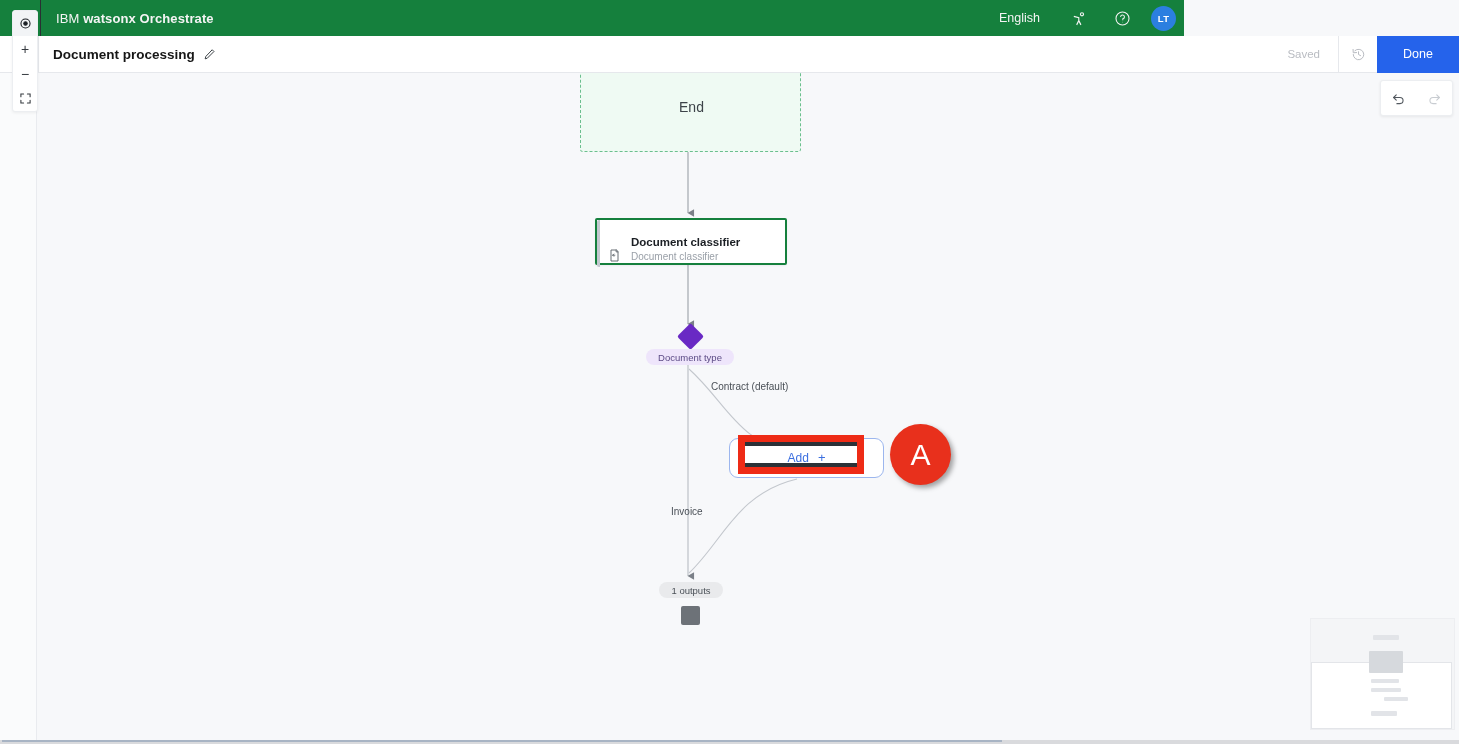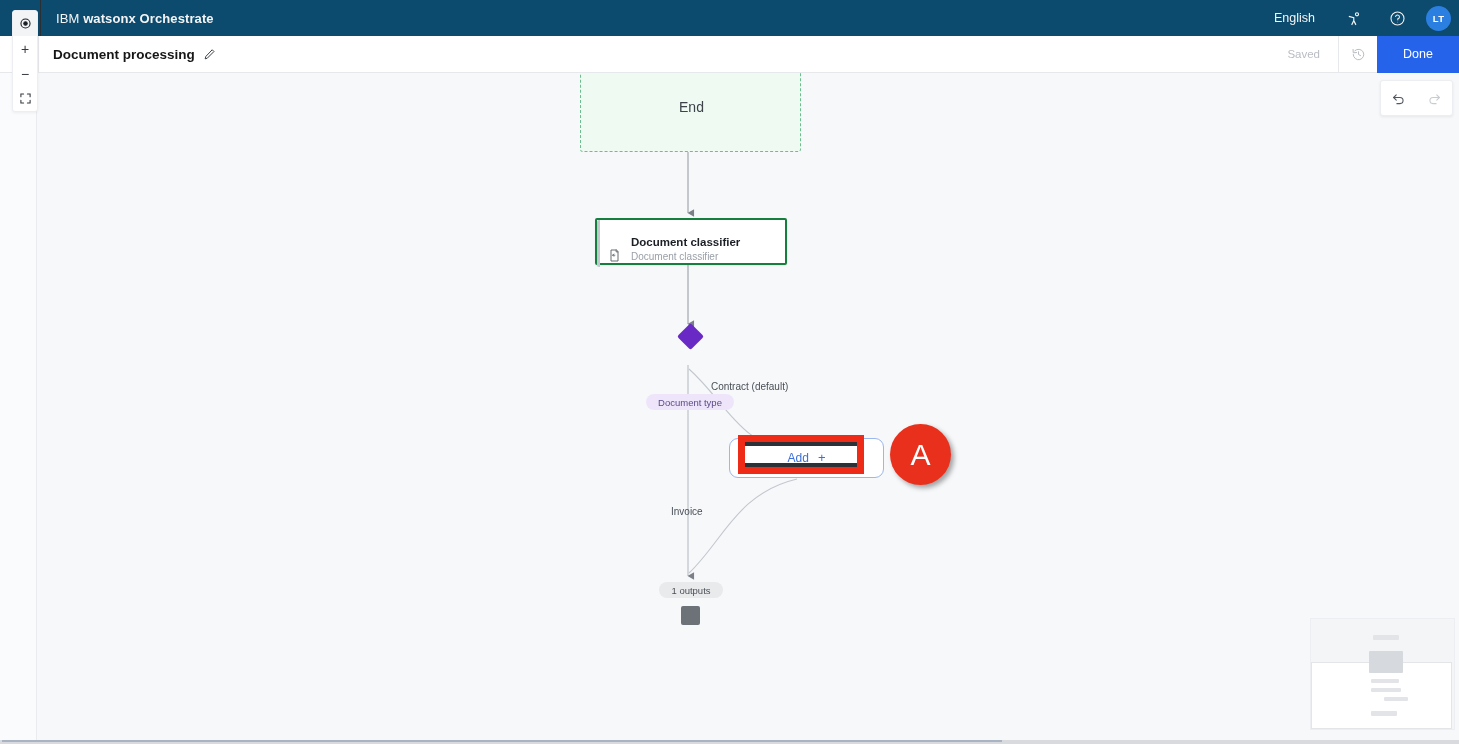--- a/index.html
+++ b/index.html
@@ -6,22 +6,22 @@
   html, body {
     width: 1459px; height: 744px;
     overflow: hidden;
     font-family: "Liberation Sans", sans-serif;
     background: #f7f8fa;
   }
   #app { position: relative; width: 1459px; height: 744px; }
 
   
   .topbar {
-    position: absolute; left: 0; top: 0; width: 1459px; height: 36px;
-    background: #0c4a6e; display: flex; align-items: center;
+    position: absolute; left: 0; top: 0; width: 1184px; height: 36px;
+    background: #15803d; display: flex; align-items: center;
   }
   .hamburger {
     width: 40px; height: 36px; display: flex; align-items: center; justify-content: center;
     cursor: pointer;
   }
   .hamburger span { display: block; width: 17px; height: 2px; background: #f4f4f4; margin: 2px 0; }
   .topbar-divider { width: 1px; height: 36px; background: #2a2f33; }
   .brand {
     color: #f4f4f4; font-size: 13px; padding-left: 15px; letter-spacing: .1px;
     white-space: nowrap;
@@ -130,21 +130,20 @@
   .diamond {
     position: absolute; left: 644px; top: 254px; width: 19px; height: 19px;
     background: #6929c4; transform: rotate(45deg); border-radius: 2px;
     cursor: pointer;
   }
   .diamond-label {
     position: absolute; left: 609px; top: 276px; width: 88px; height: 16px;
     background: #eee5fb; border-radius: 8px;
     font-size: 9.5px; color: #5b4a85; display: flex; align-items: center; justify-content: center;
     white-space: nowrap;
-    margin-top: 45px;
   }
 
   
   .edge-label {
     position: absolute; font-size: 10px; color: #4a5057; white-space: nowrap;
   }
   .lbl-contract { left: 674px; top: 308px; }
   .lbl-invoice  { left: 634px; top: 433px; }
 
   

